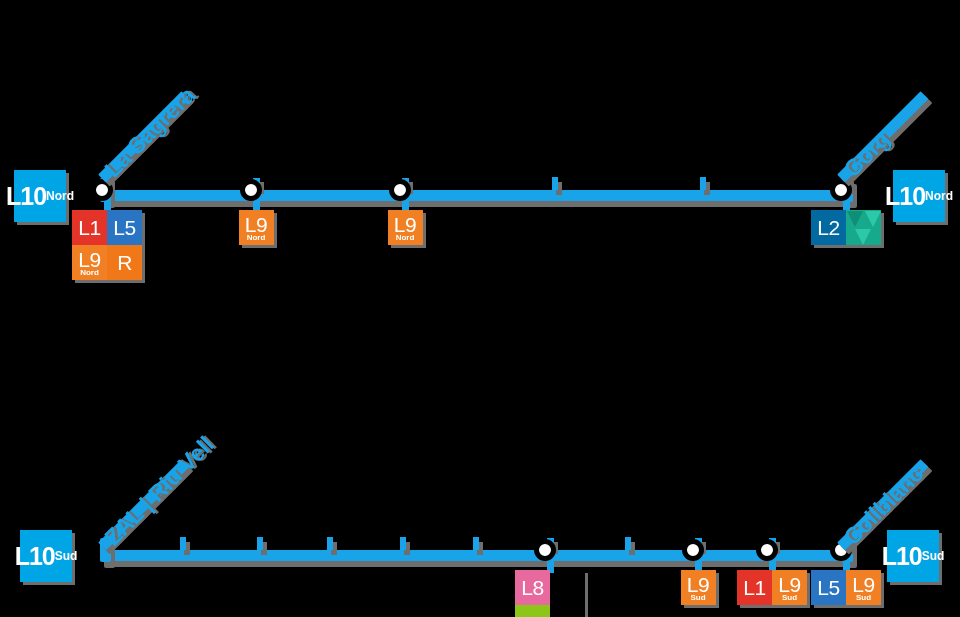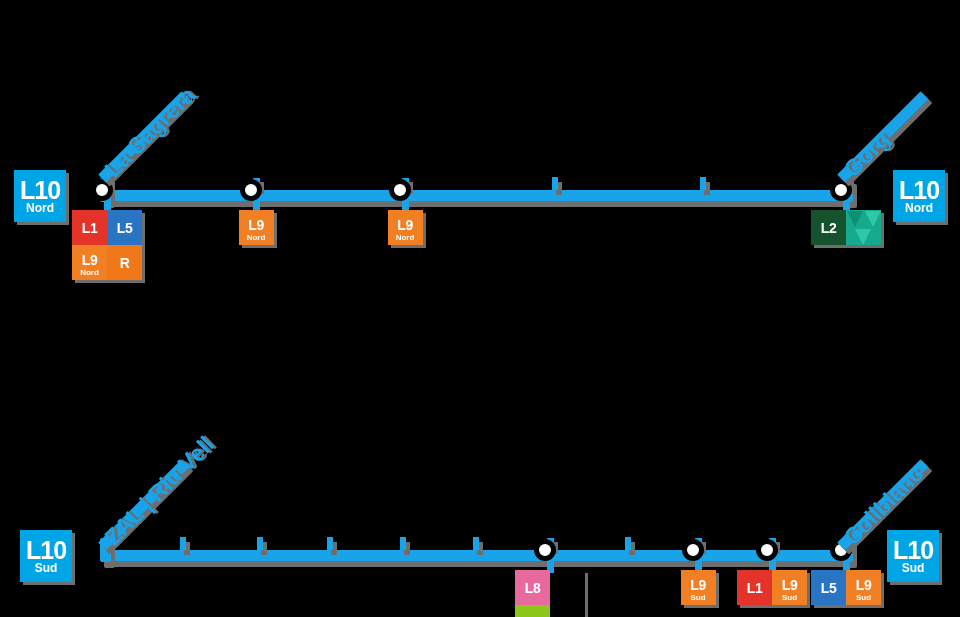--- a/index.html
+++ b/index.html
@@ -55,21 +55,21 @@
     white-space: nowrap;
     transform-origin: 0 50%;
     text-shadow: 2px 2px 0 #6e6e6e;
     letter-spacing: -0.3px;
   }
 
   
   .terminal {
     position: absolute; width: 52px; height: 52px;
     background: #00a5e5;
-    display: flex; flex-direction: column;
+    display: flex; 
     align-items: center; justify-content: center;
     box-shadow: 3px 3px 0 #6e6e6e;
   }
   .terminal .t-main {
     color: #ffffff; font-size: 25px; font-weight: bold; line-height: 24px;
     letter-spacing: -1px;
   }
   .terminal .t-sub {
     color: #ffffff; font-size: 12px; font-weight: bold; line-height: 12px;
   }
@@ -80,21 +80,21 @@
     display: flex; flex-wrap: wrap;
     box-shadow: 3px 3px 0 #6e6e6e;
   }
   .badge {
     width: 35px; height: 35px;
     display: flex; flex-direction: column;
     align-items: center; justify-content: center;
     position: relative;
   }
   .badge .b-main {
-    color: #ffffff; font-size: 14px; font-weight: bold; line-height: 20px;
+    color: #ffffff; font-size: 21px; font-weight: normal; line-height: 20px;
     letter-spacing: -0.5px;
   }
   .badge .b-sub {
     color: #ffffff; font-size: 8px; font-weight: bold; line-height: 8px;
     position: absolute; bottom: 3px;
   }
   .badge.has-sub .b-main { transform: translateY(-3px); }
 
   
   .fgc-glyph { width: 26px; height: 26px; }
@@ -152,21 +152,21 @@
       <div class="badge has-sub" style="background: rgb(240, 128, 35);">
         <span class="b-main">L9</span>
         <span class="b-sub">Nord</span>
       </div>
     </div>
     <div class="station-stem-shadow" style="left: 847px; top: 181.5px;"></div>
     <div class="station-stem" style="left: 843px; top: 177.5px;"></div>
     <div class="station-stem" style="left: 843px; top: 200.5px;"></div>
     <div class="station" title="Gorg" style="left: 830px; top: 179px;"></div>
     <div class="badges" style="left: 811px; top: 210px; width: 70px;">
-      <div class="badge" style="background: #14532d;">
+      <div class="badge" style="background: #0369a1;">
         <span class="b-main">L2</span>
       </div>
       <div class="badge" style="background: rgb(23, 169, 139);">
         <svg class="tram-glyph" viewBox="0 0 34 34">
           <polygon points="0,0 16,0 8,16" fill="#0f8f78"></polygon>
           <polygon points="18,0 34,0 26,16" fill="#2cc9a8"></polygon>
           <polygon points="8,18 24,18 16,34" fill="#2cc9a8"></polygon>
         </svg>
       </div>
     </div>

